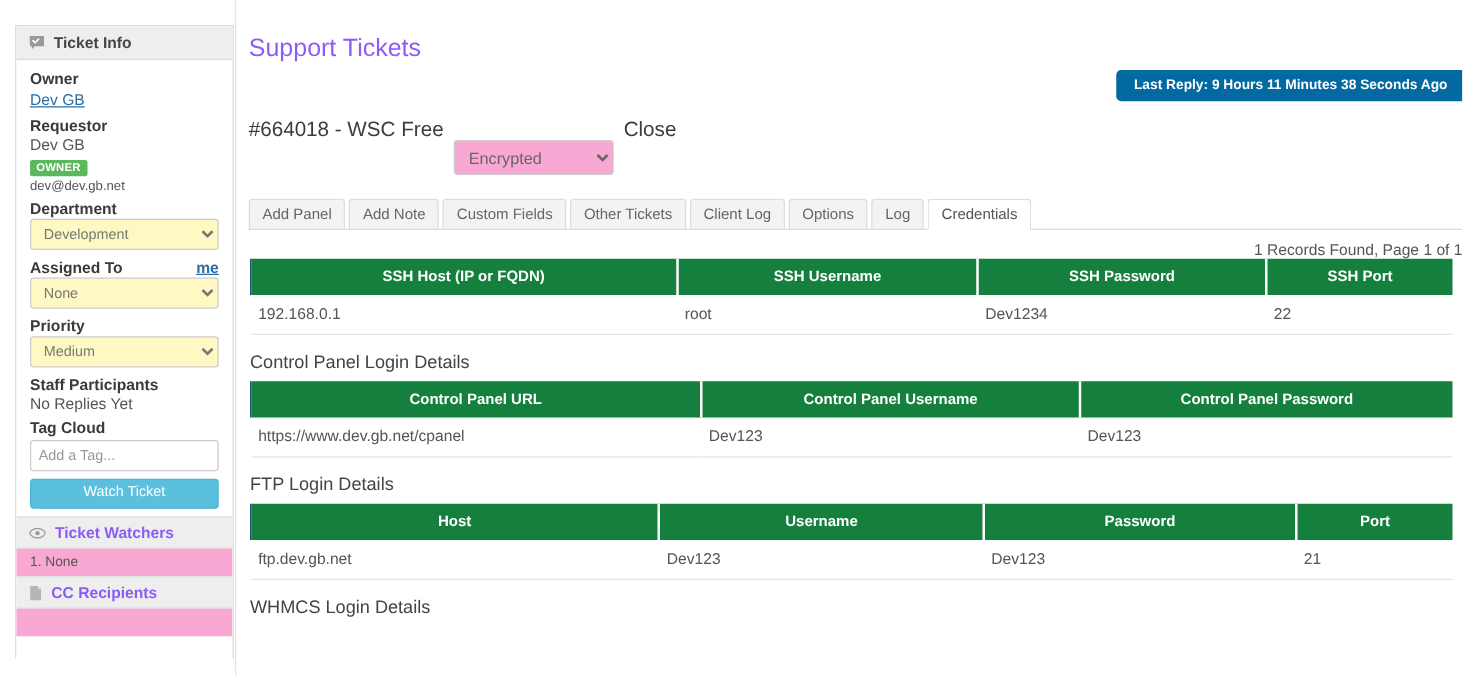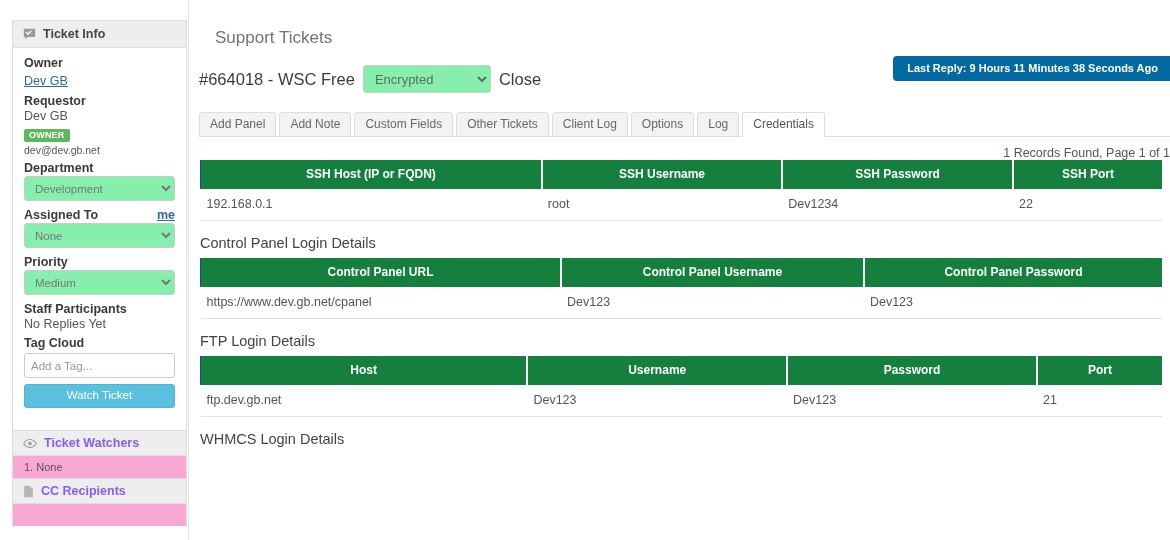--- a/index.html
+++ b/index.html
@@ -33,21 +33,21 @@
     border-bottom: 1px solid #dddddd;
     height: 27px;
     display: flex;
     align-items: center;
     padding-left: 10px;
     font-size: 12.5px;
     font-weight: bold;
     color: #444444;
   }
   .panel-head .ico { margin-right: 7px; display: flex; align-items: center; }
-  .panel-body { padding: 7px 11px 22px 11px; }
+  .panel-body { padding: 7px 11px 6px 11px; }
   .fld-label {
     font-size: 12.5px;
     font-weight: bold;
     color: #3a3a3a;
     margin-top: 5px;
     margin-bottom: 1px;
     display: flex;
     justify-content: space-between;
     align-items: baseline;
   }
@@ -84,21 +84,21 @@
     color: #555555;
     margin-bottom: 2px;
   }
   select.ui-select {
     width: 100%;
     height: 25px;
     font-size: 11.5px;
     color: #777777;
     border: 1px solid #cccccc;
     border-radius: 3px;
-    background: #86efac;
+    background: #fef9c3;
     padding-left: 6px;
     font-family: "Liberation Sans", sans-serif;
     margin-bottom: 2px;
   }
   input.ui-input {
     width: 100%;
     height: 25px;
     font-size: 11.5px;
     color: #555555;
     border: 1px solid #cccccc;
@@ -146,45 +146,46 @@
   .main {
     position: absolute;
     left: 188px; top: 0;
     width: 982px; height: 540px;
     background: #ffffff;
     border-left: 1px solid #e2e2e2;
     padding: 0 0 0 10px;
     overflow: hidden;
   }
   .page-title {
-    font-size: 17px;
-    color: #737373;
-    margin: 28px 0 0 16px;
+    font-size: 20px;
+    color: #8b5cf6;
+    margin: 28px 0 0 0;
     font-weight: normal;
   }
   .ticket-row {
     display: flex;
     align-items: center;
     margin-top: 17px;
     gap: 8px;
   }
   .ticket-id {
     font-size: 16.5px;
     color: #3c3c3c;
   }
   select.enc-select {
     height: 28px;
     width: 128px;
     font-size: 13px;
     color: #666666;
     border: 1px solid #cccccc;
     border-radius: 3px;
-    background: #86efac;
+    background: #f9a8d4;
     padding-left: 7px;
     font-family: "Liberation Sans", sans-serif;
+    margin-top: 44px;
   }
   .close-link {
     font-size: 16.5px;
     color: #3c3c3c;
     cursor: pointer;
   }
   .last-reply {
     position: absolute;
     right: 0px; top: 56px;
     background: #0369a1;

